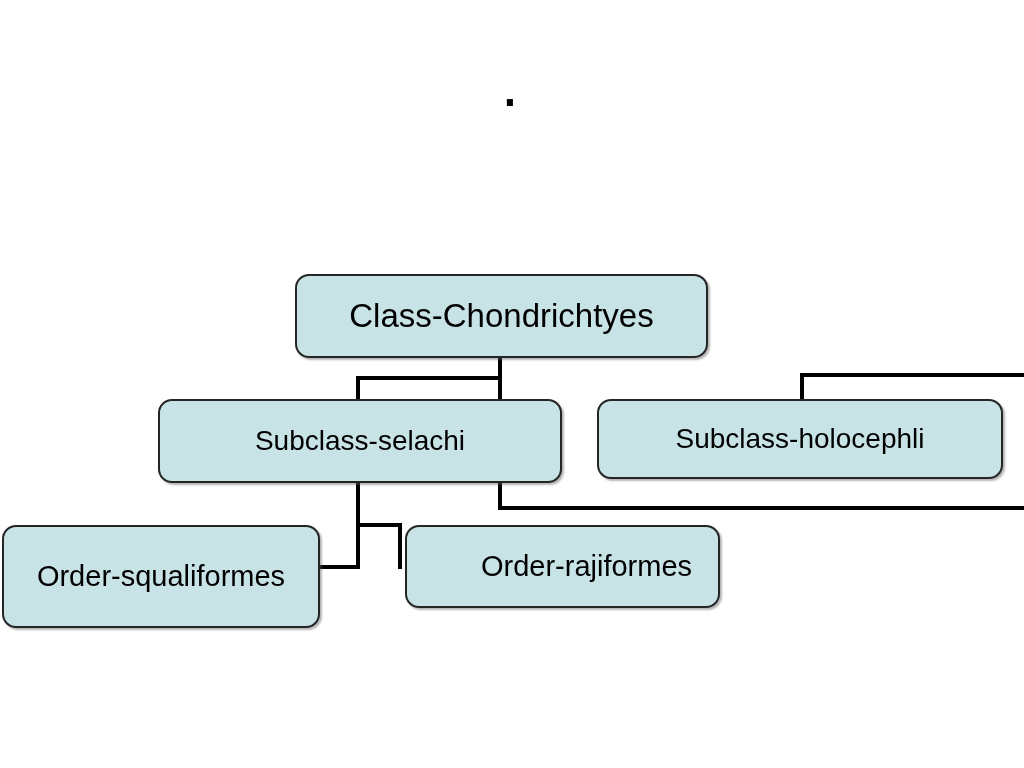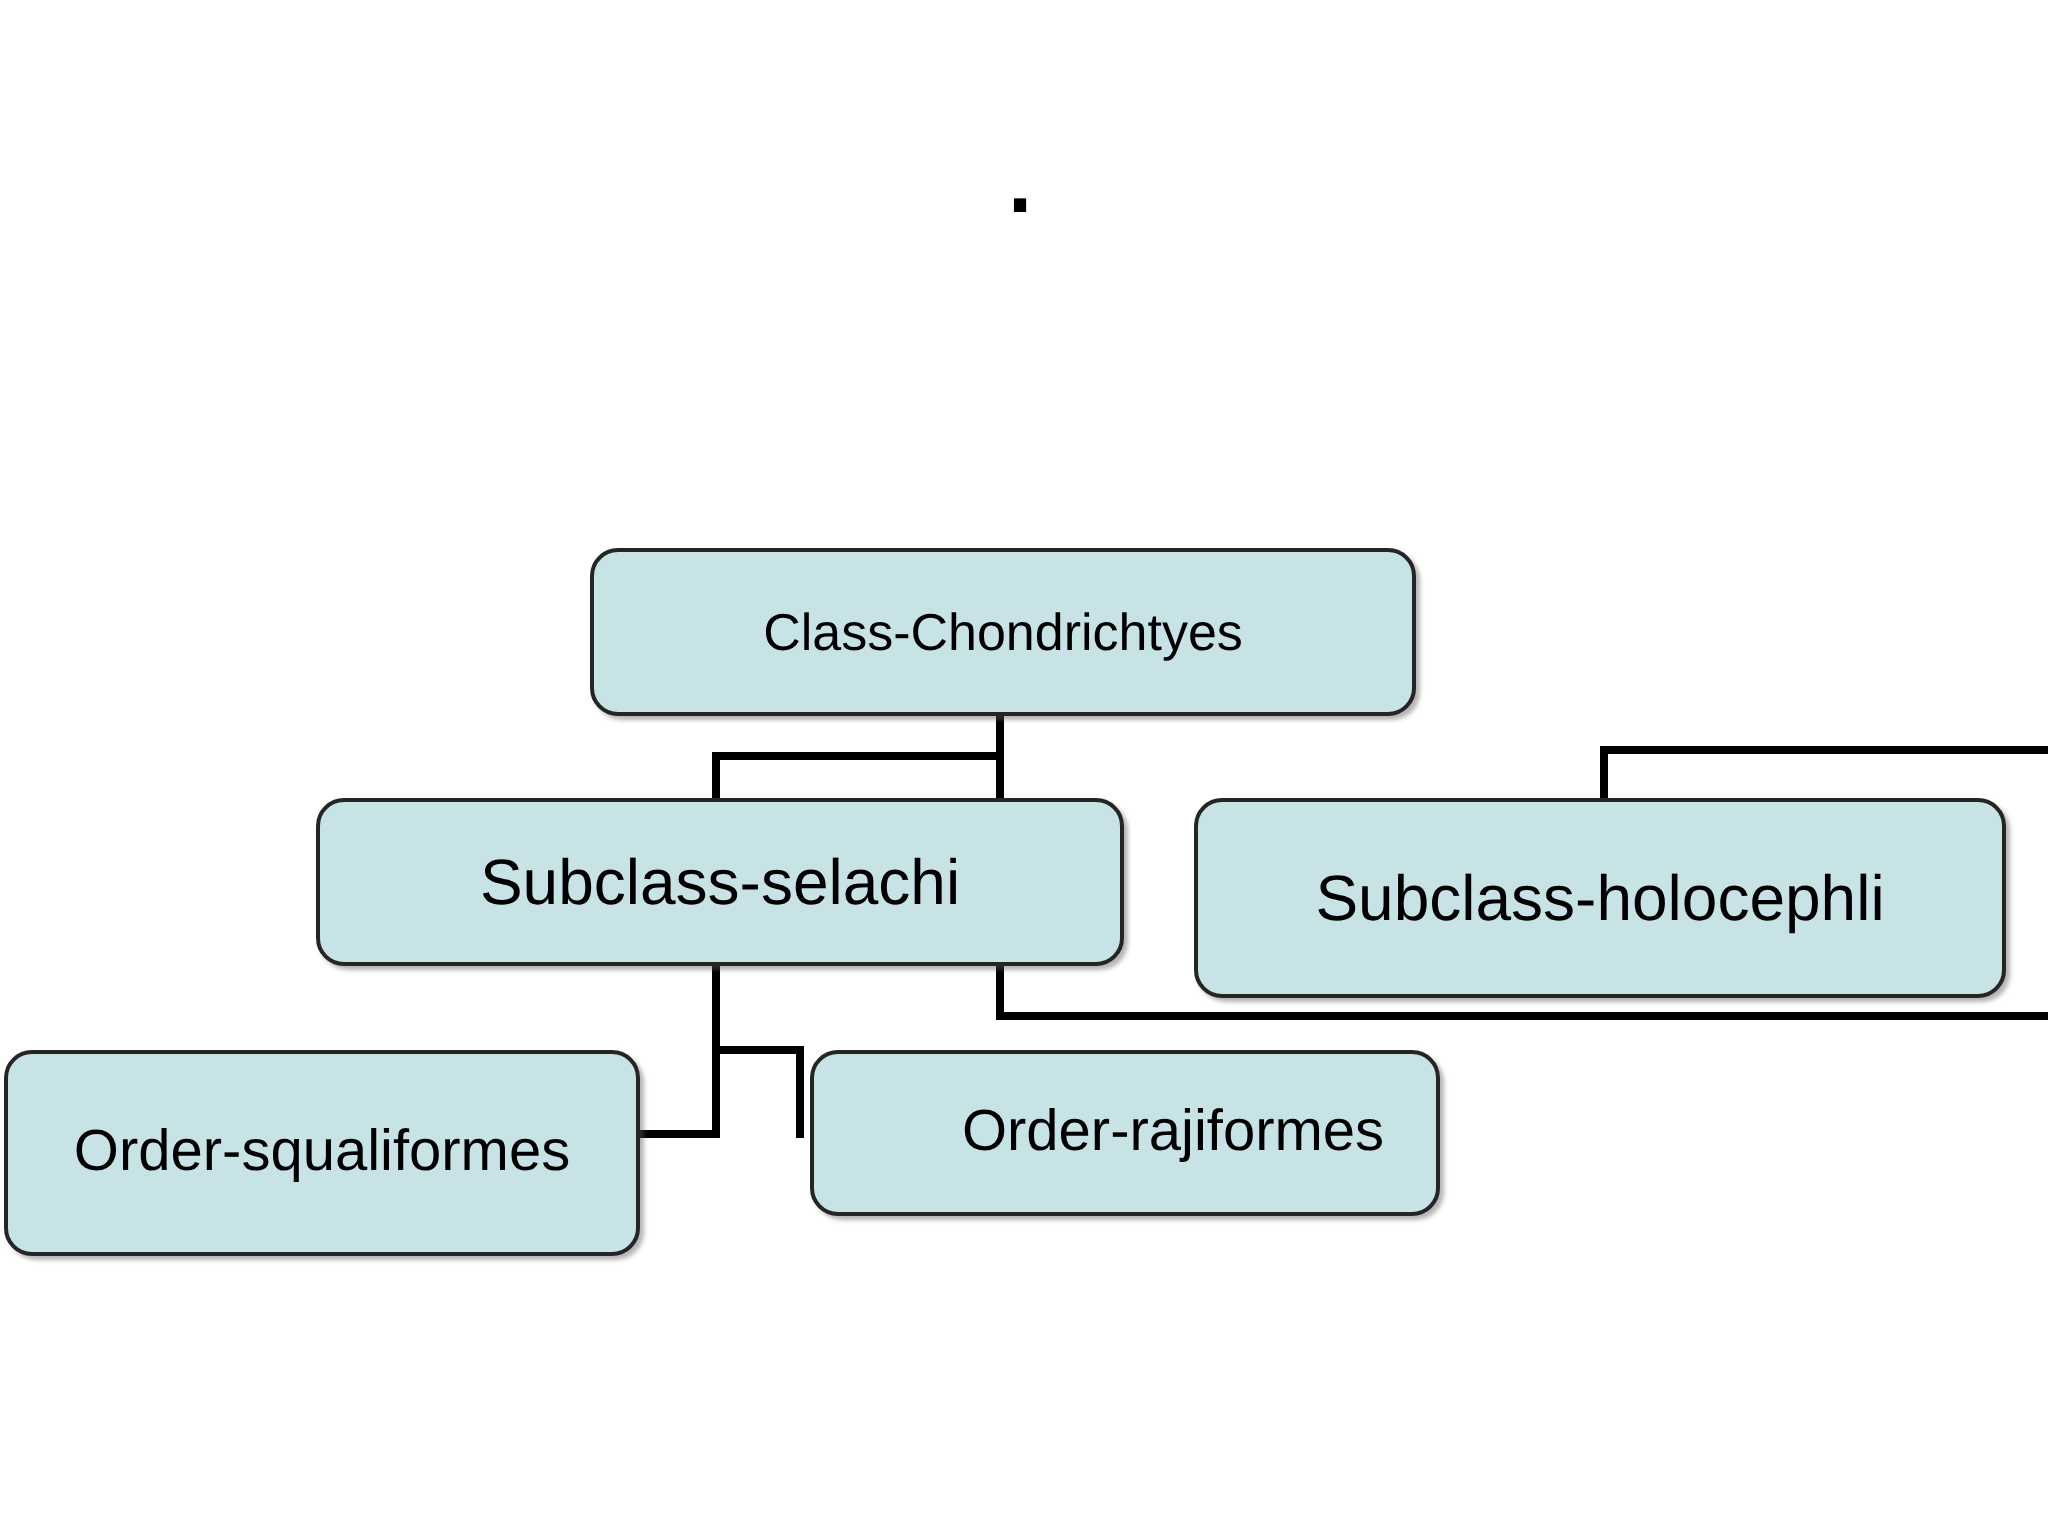--- a/index.html
+++ b/index.html
@@ -45,27 +45,27 @@
     box-shadow:2px 2px 2px rgba(90,90,90,0.45);
     display:flex;
     align-items:center;
     justify-content:center;
     box-sizing:border-box;
   }
   .node-label{
     color:var(--text);
     white-space:nowrap;
   }
-  .lvl-1 .node-label{font-size:26px;}
-  .lvl-2 .node-label{font-size:32px;}
+  .lvl-1 .node-label{font-size:33px;}
+  .lvl-2 .node-label{font-size:28px;}
   .lvl-3 .node-label{font-size:29px;}
 
   .node-class       {left:295px; top:274px; width:413px; height:84px;}
   .node-selachi     {left:158px; top:399px; width:404px; height:84px;}
-  .node-holocephli  {left:597px; top:399px; width:406px; height:100px;}
+  .node-holocephli  {left:597px; top:399px; width:406px; height:80px;}
   .node-squaliformes{left:2px;   top:525px; width:318px; height:103px;}
   .node-rajiformes  {left:405px; top:525px; width:315px; height:83px;padding-left:48px;}
 </style>
 </head>
 <body>
 
 <div class="slide">
 
   <div class="slide-title">.</div>
 

